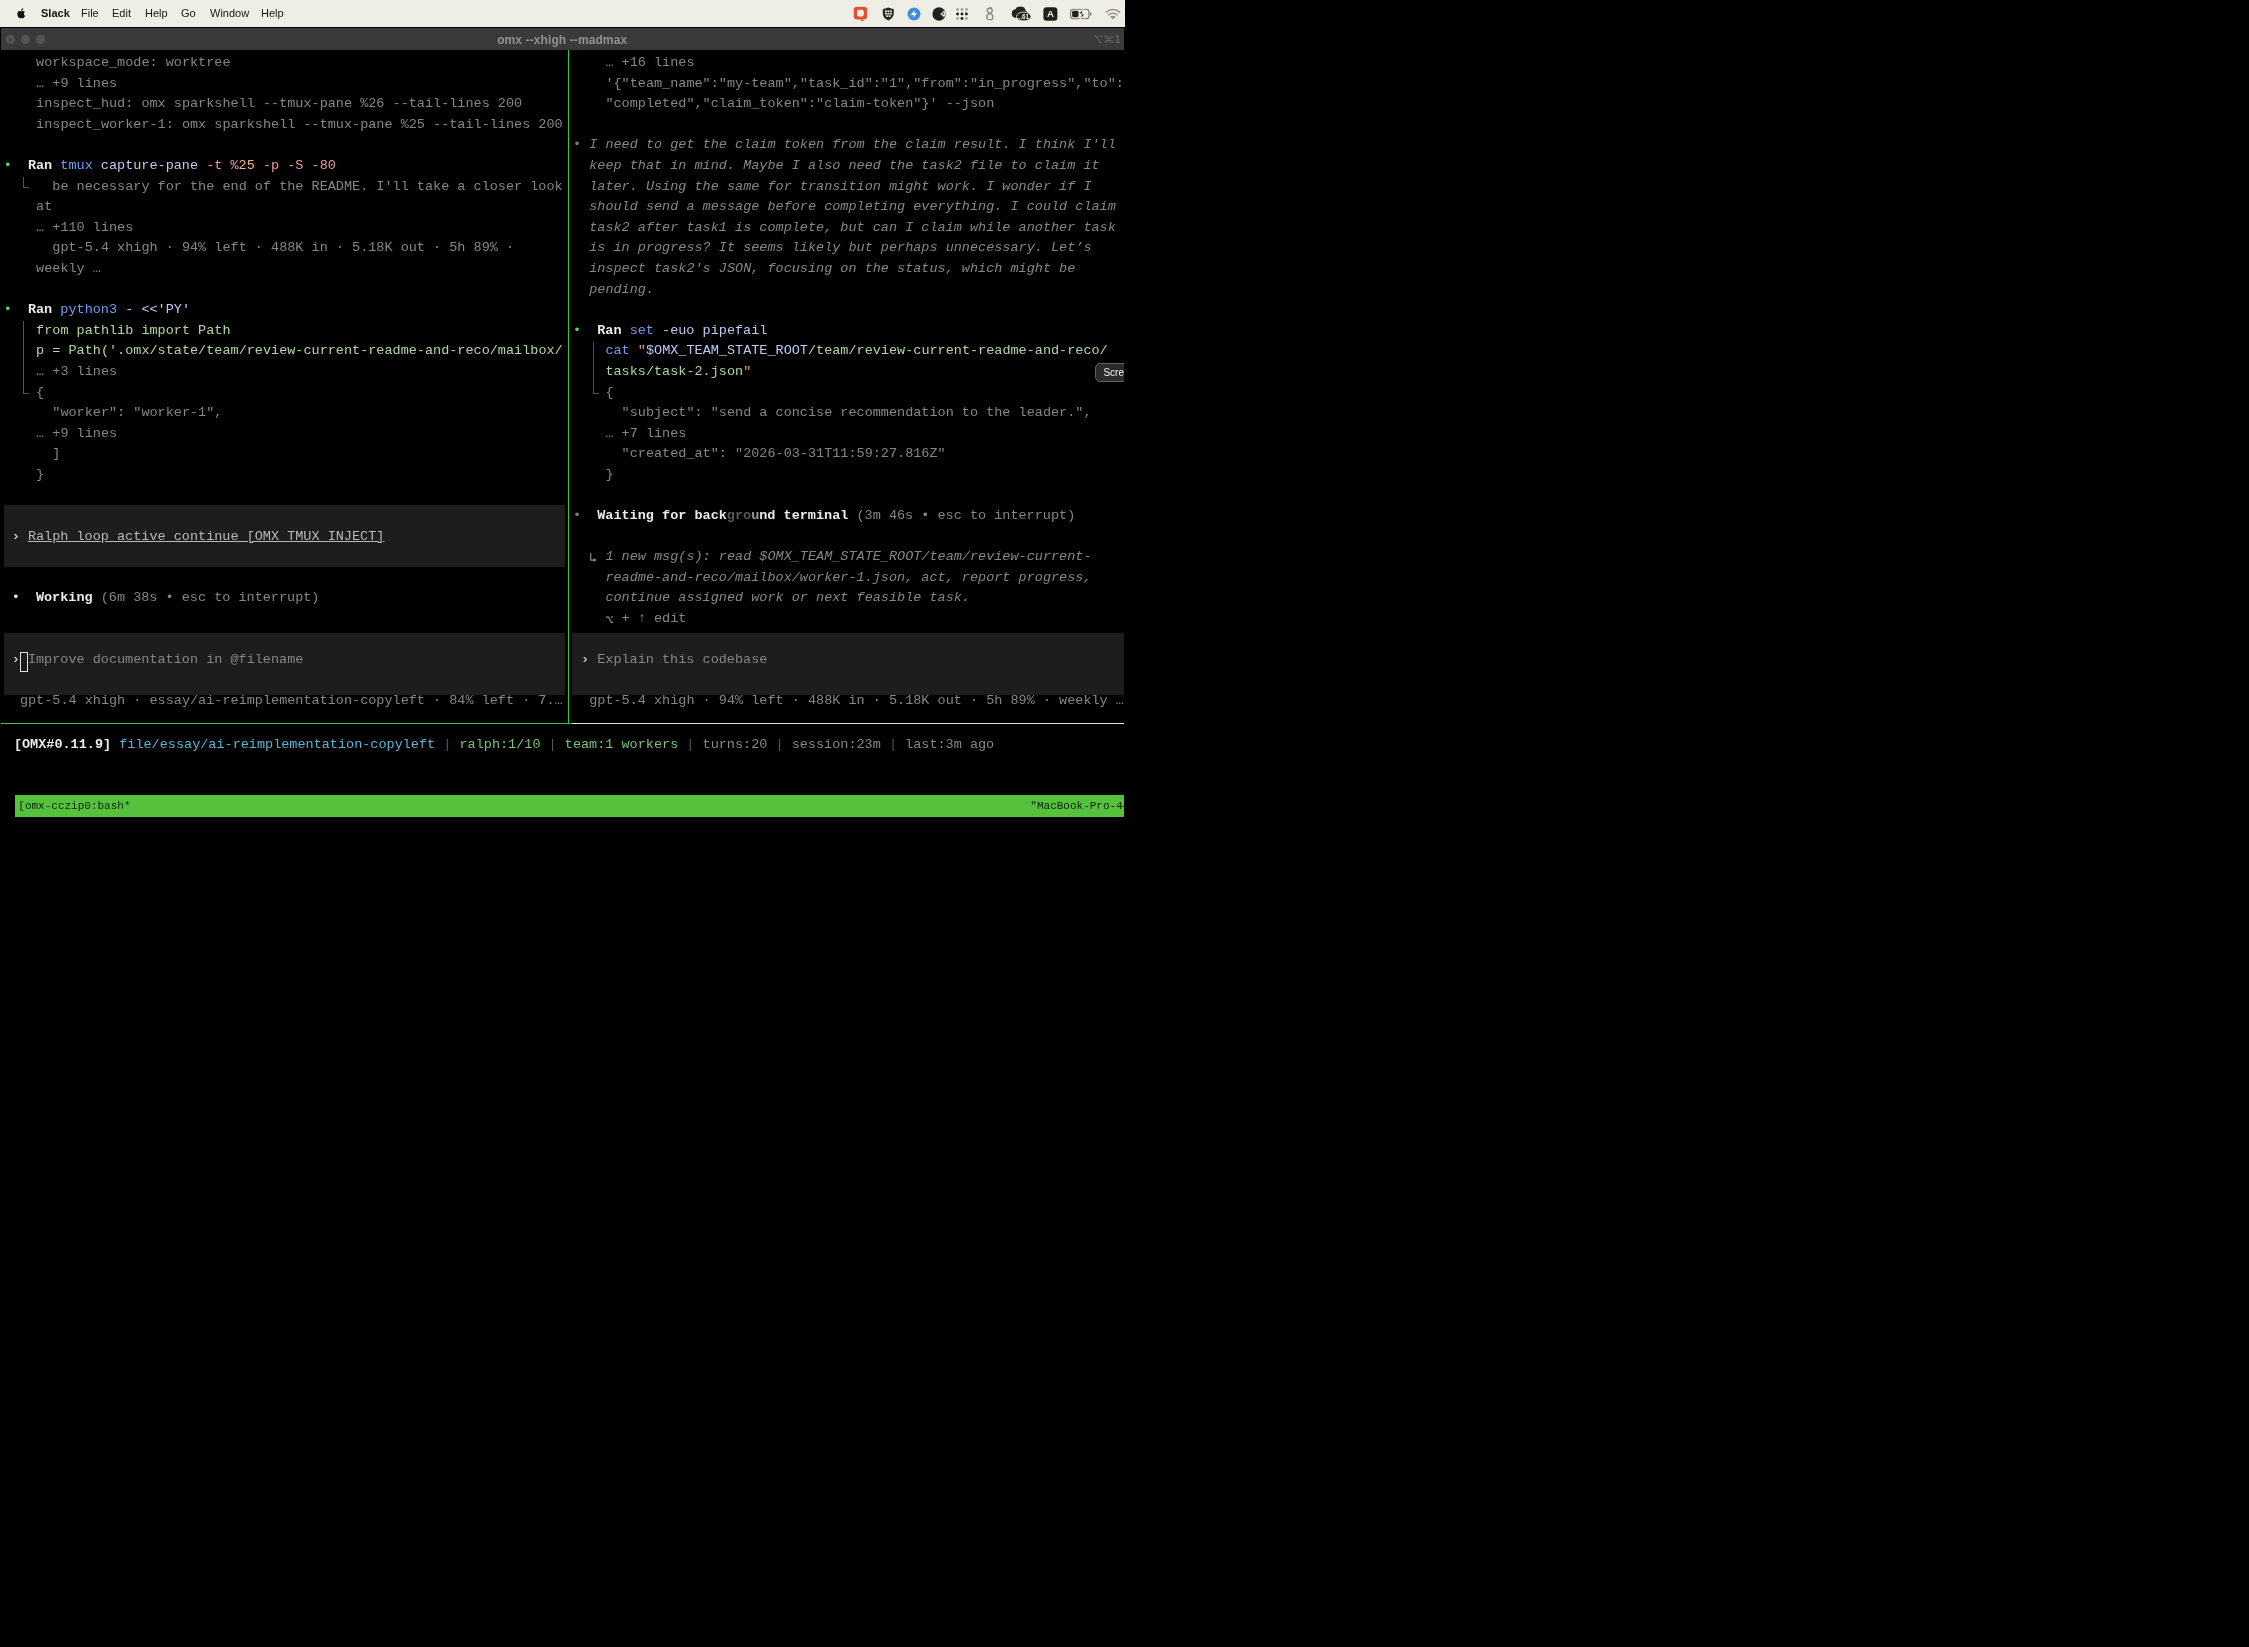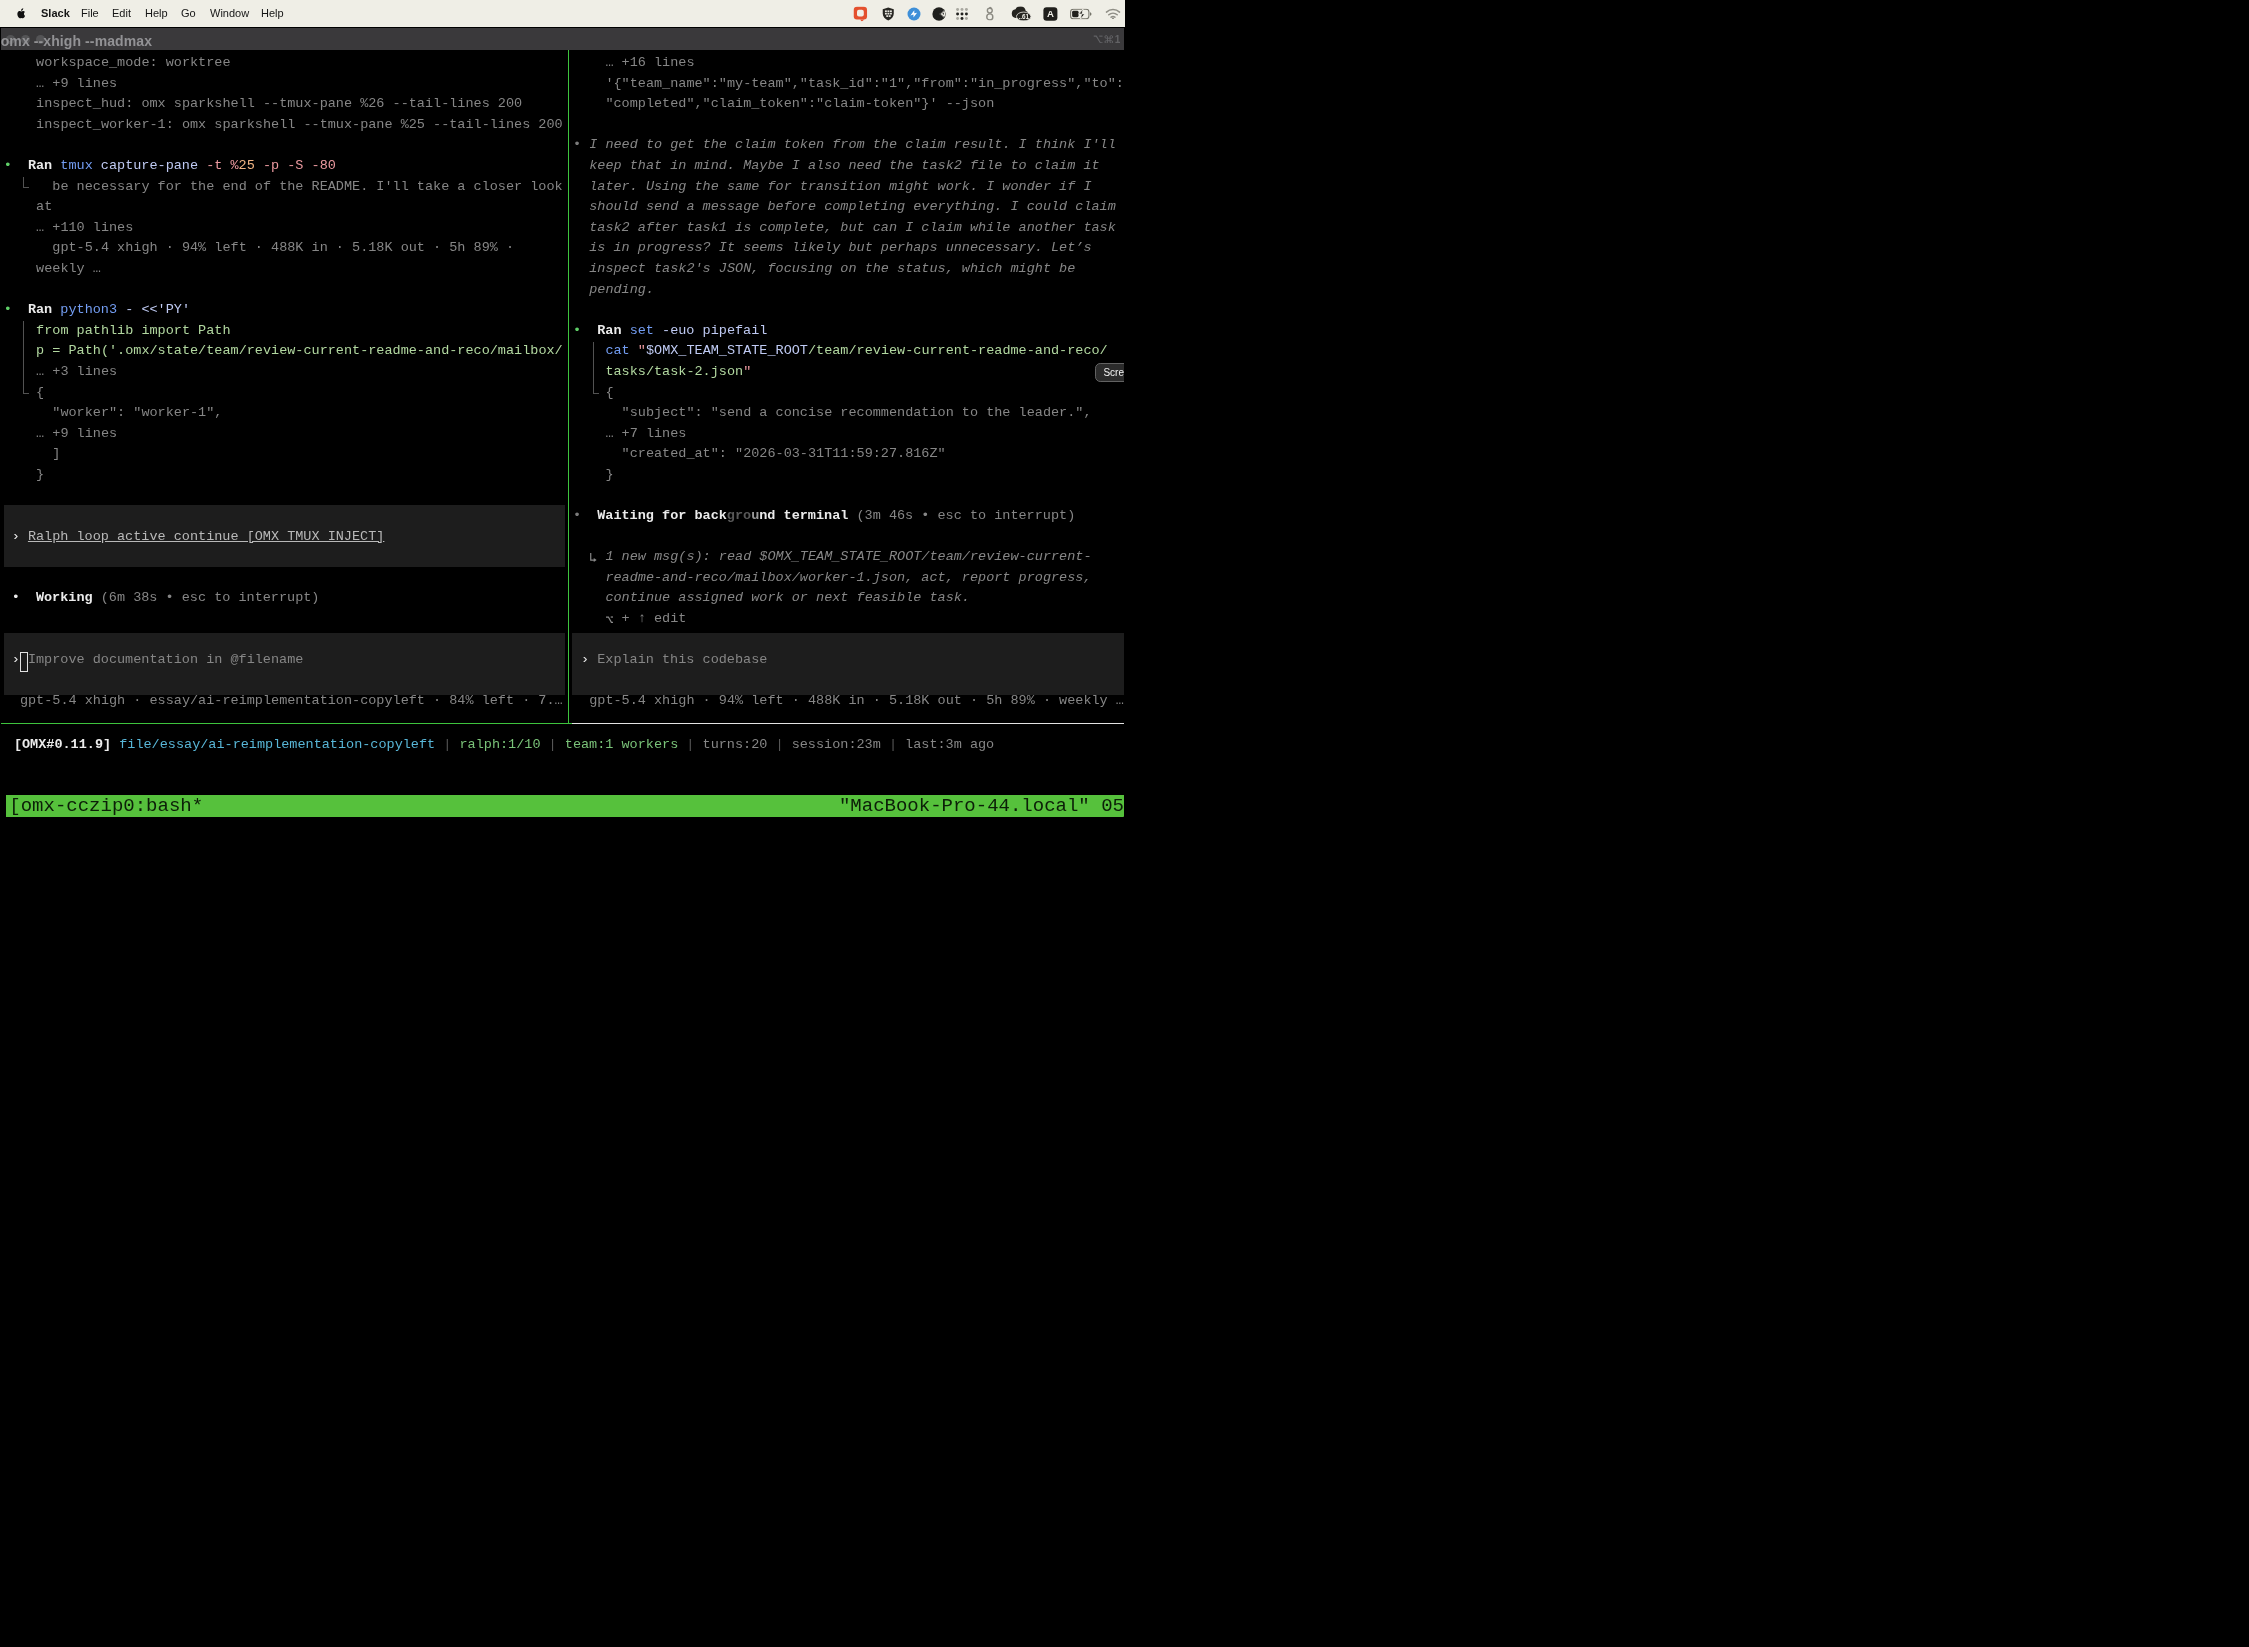--- a/index.html
+++ b/index.html
@@ -14,35 +14,35 @@
 #menubar .m { position:absolute; top:6.6px; }
 .mi { position:absolute; top:50%; transform:translateY(-50%); }
 .mi svg { display:block; }
 #apple { position:absolute; left:15.5px; top:8px; }
 #win { position:absolute; left:0.7px; top:27px; width:1123px; height:796px; border-radius:7.4px;
   background:#000; overflow:hidden; }
 #cw { position:absolute; left:-0.7px; top:-27px; width:1125px; height:824px; }
 #titlebar { position:absolute; left:0.7px; top:28px; width:1123px; height:22px; background:#3a393b;
   font-family:"Liberation Sans",sans-serif; }
 .tl { position:absolute; top:7px; width:8.9px; height:8.9px; border-radius:50%; background:#545456; }
-#title { position:absolute; top:4.8px; width:100%; color:#929295;
-  font-size:14px; font-weight:bold; letter-spacing:0.1px; }
+#title { position:absolute; top:4.8px; width:100%; text-align:center; color:#929295;
+  font-size:12px; font-weight:bold; letter-spacing:0.1px; }
 #tbr { position:absolute; right:3.3px; top:5.5px; color:#626265; font-size:10px; font-weight:bold;
   display:flex; align-items:center; }
 pre { position:absolute; font-family:"Liberation Mono",monospace; font-size:13.5px;
   line-height:20.6px; color:#868686; white-space:pre; }
 #paneL { left:3.7px; top:53px; }
 #paneR { left:573px; top:53px; }
 .box { position:absolute; background:#1d1d1d; }
 #sepv { position:absolute; left:568px; top:49px; width:0.7px; height:674px; background:#3dc43d; }
 #hlg { position:absolute; left:0px; top:723px; width:572px; height:1.2px; background:#3dc43d; }
 #hlw { position:absolute; left:572px; top:723px; width:553px; height:1.2px; background:#e2e2e2; }
 #status { left:5.9px; top:735px; }
-#tmux { position:absolute; left:6px; top:795px; width:1268px; height:22px; background:#56c13c;
-  font-family:"Liberation Mono",monospace; font-size:19px; line-height:22px; color:#0c1f08; }
+#tmux { position:absolute; left:15px; top:795px; width:1268px; height:22px; background:#56c13c;
+  font-family:"Liberation Mono",monospace; font-size:11px; line-height:22px; color:#0c1f08; }
 #curbox { position:absolute; left:19.5px; top:652px; width:8.3px; height:20px; border:1px solid #e2e2e2; }
 #tip { position:absolute; left:1095px; top:363px; width:46px; height:19px; background:#2b2b2b;
   border:0.9px solid #626262; border-radius:5.2px; color:#f2f2f2;
   font-family:"Liberation Sans",sans-serif; font-size:10px; line-height:17px; padding-left:7.4px; }
 .ov { position:absolute; }
 </style></head>
 <body>
 <div id="win">
     <div id="cw">
   <div class="box" style="left:3.7px;top:505px;width:561px;height:62px"></div>

